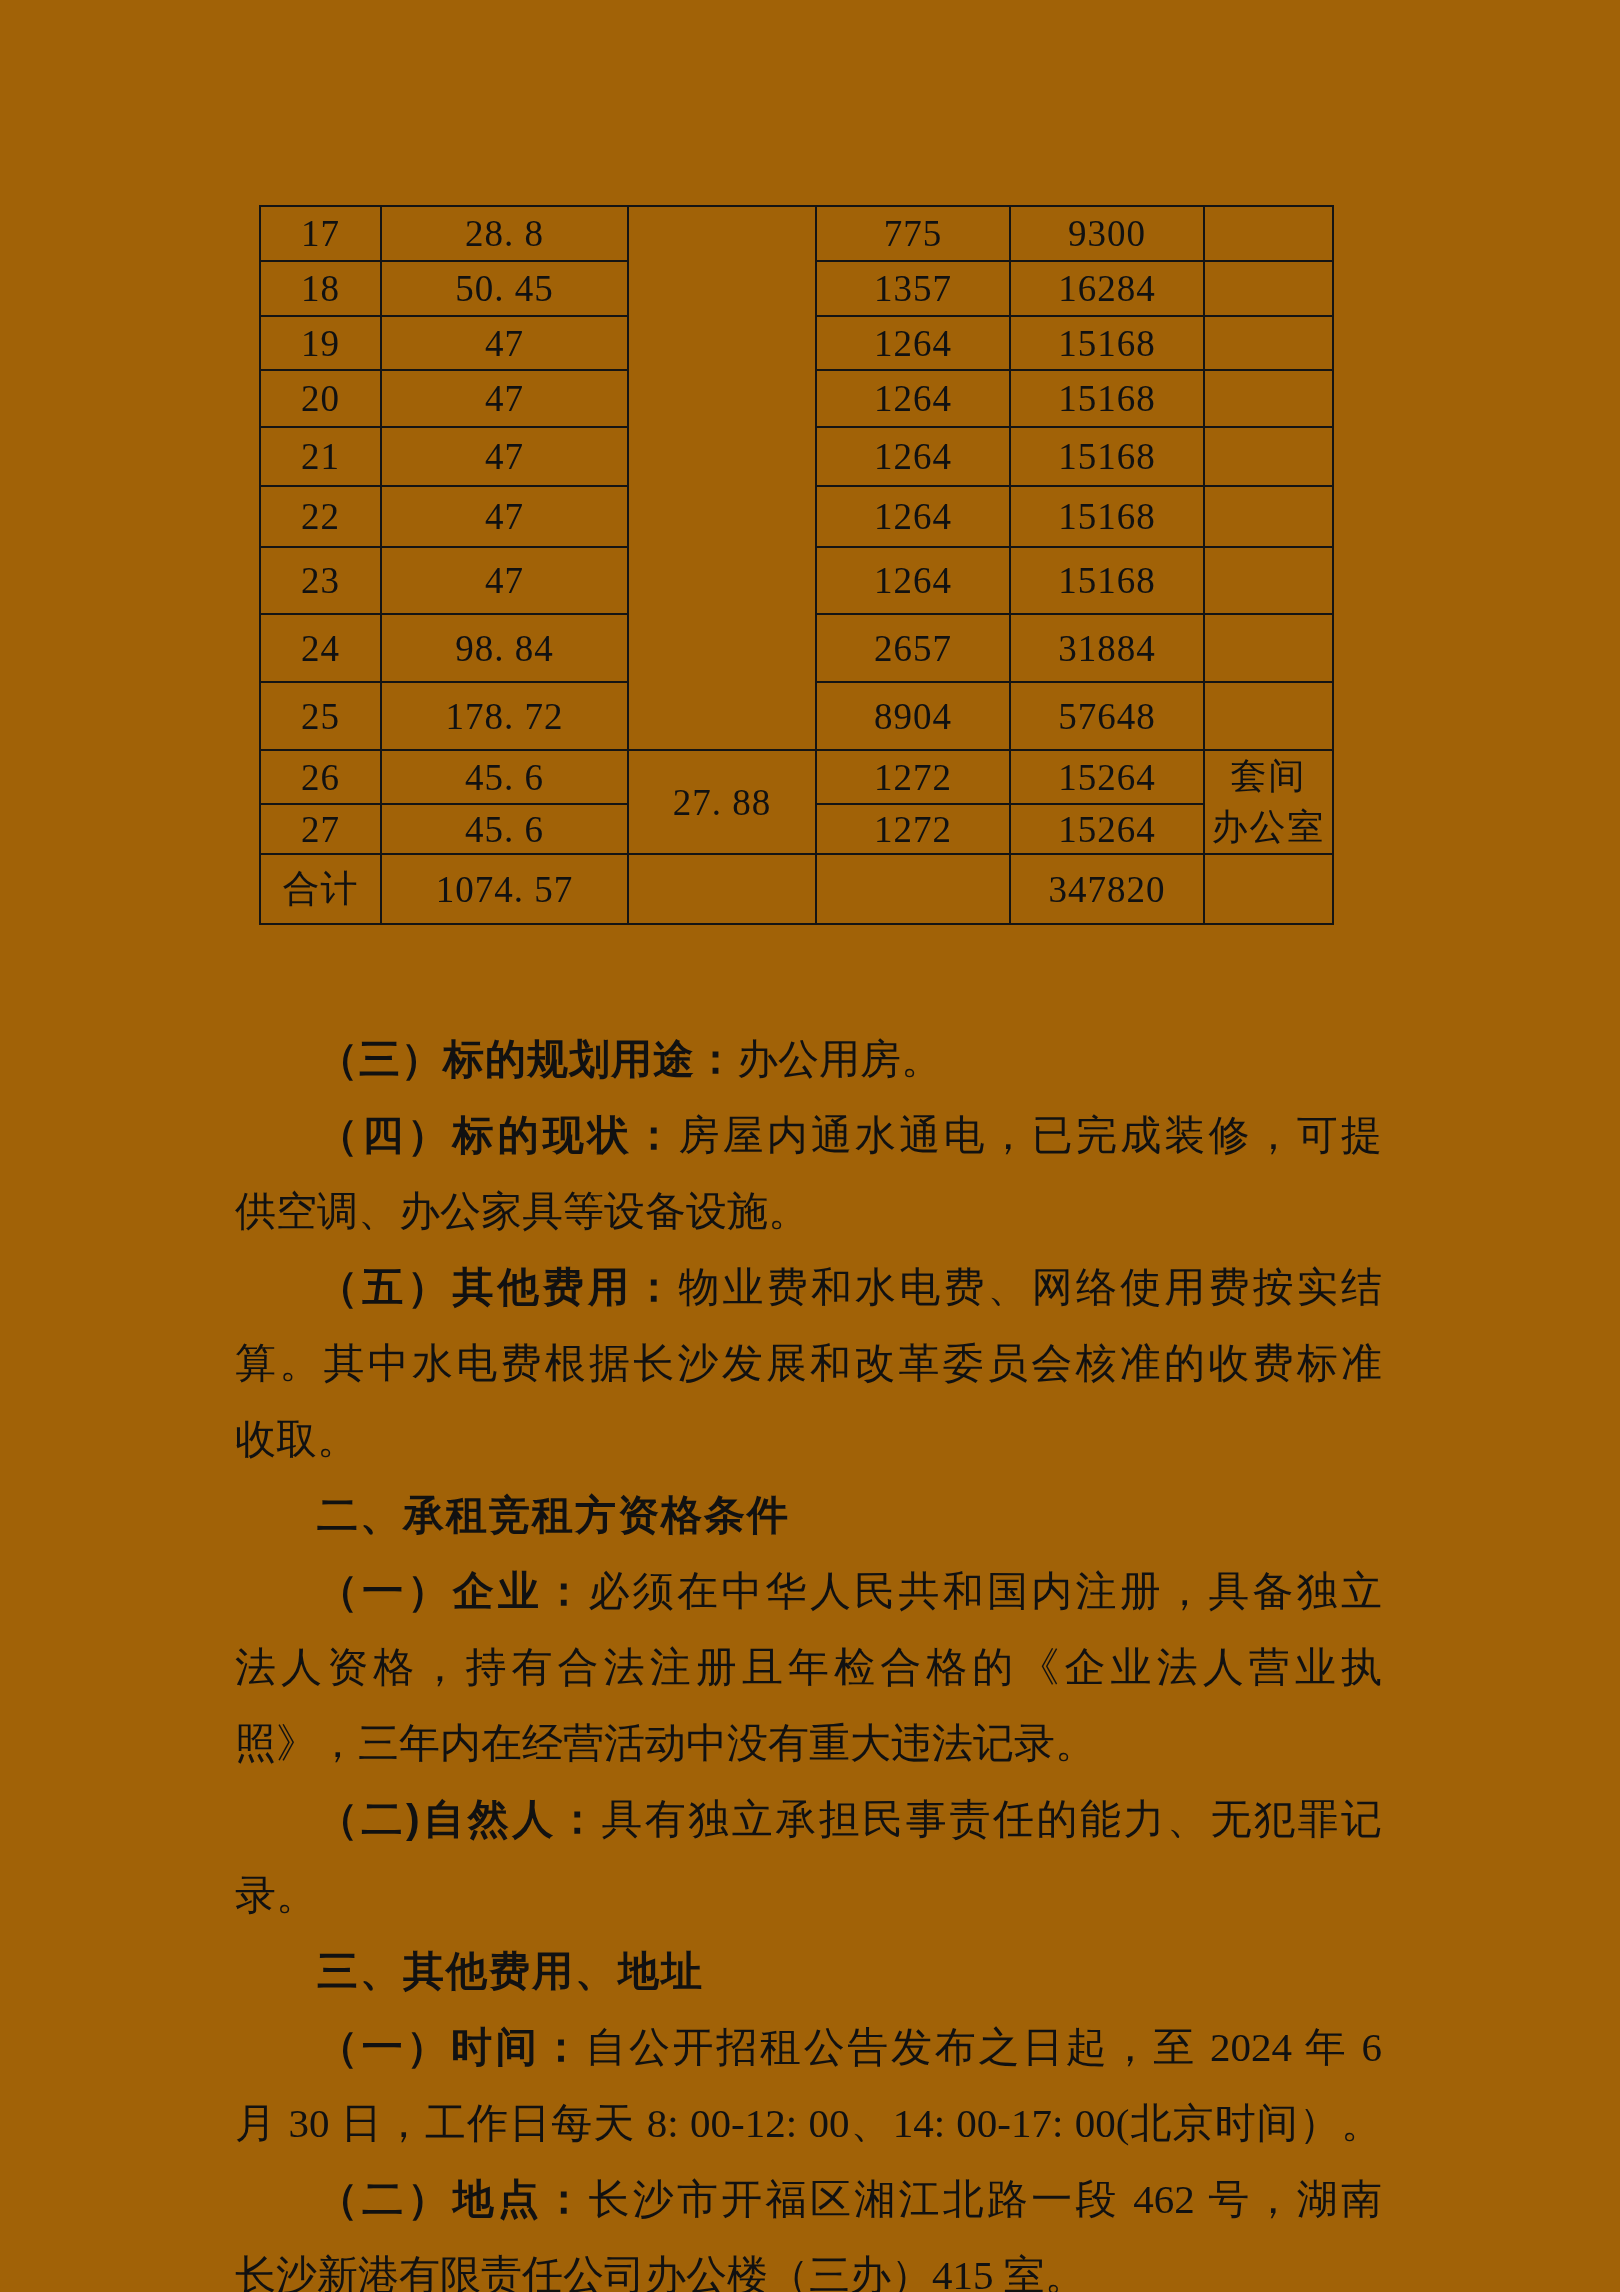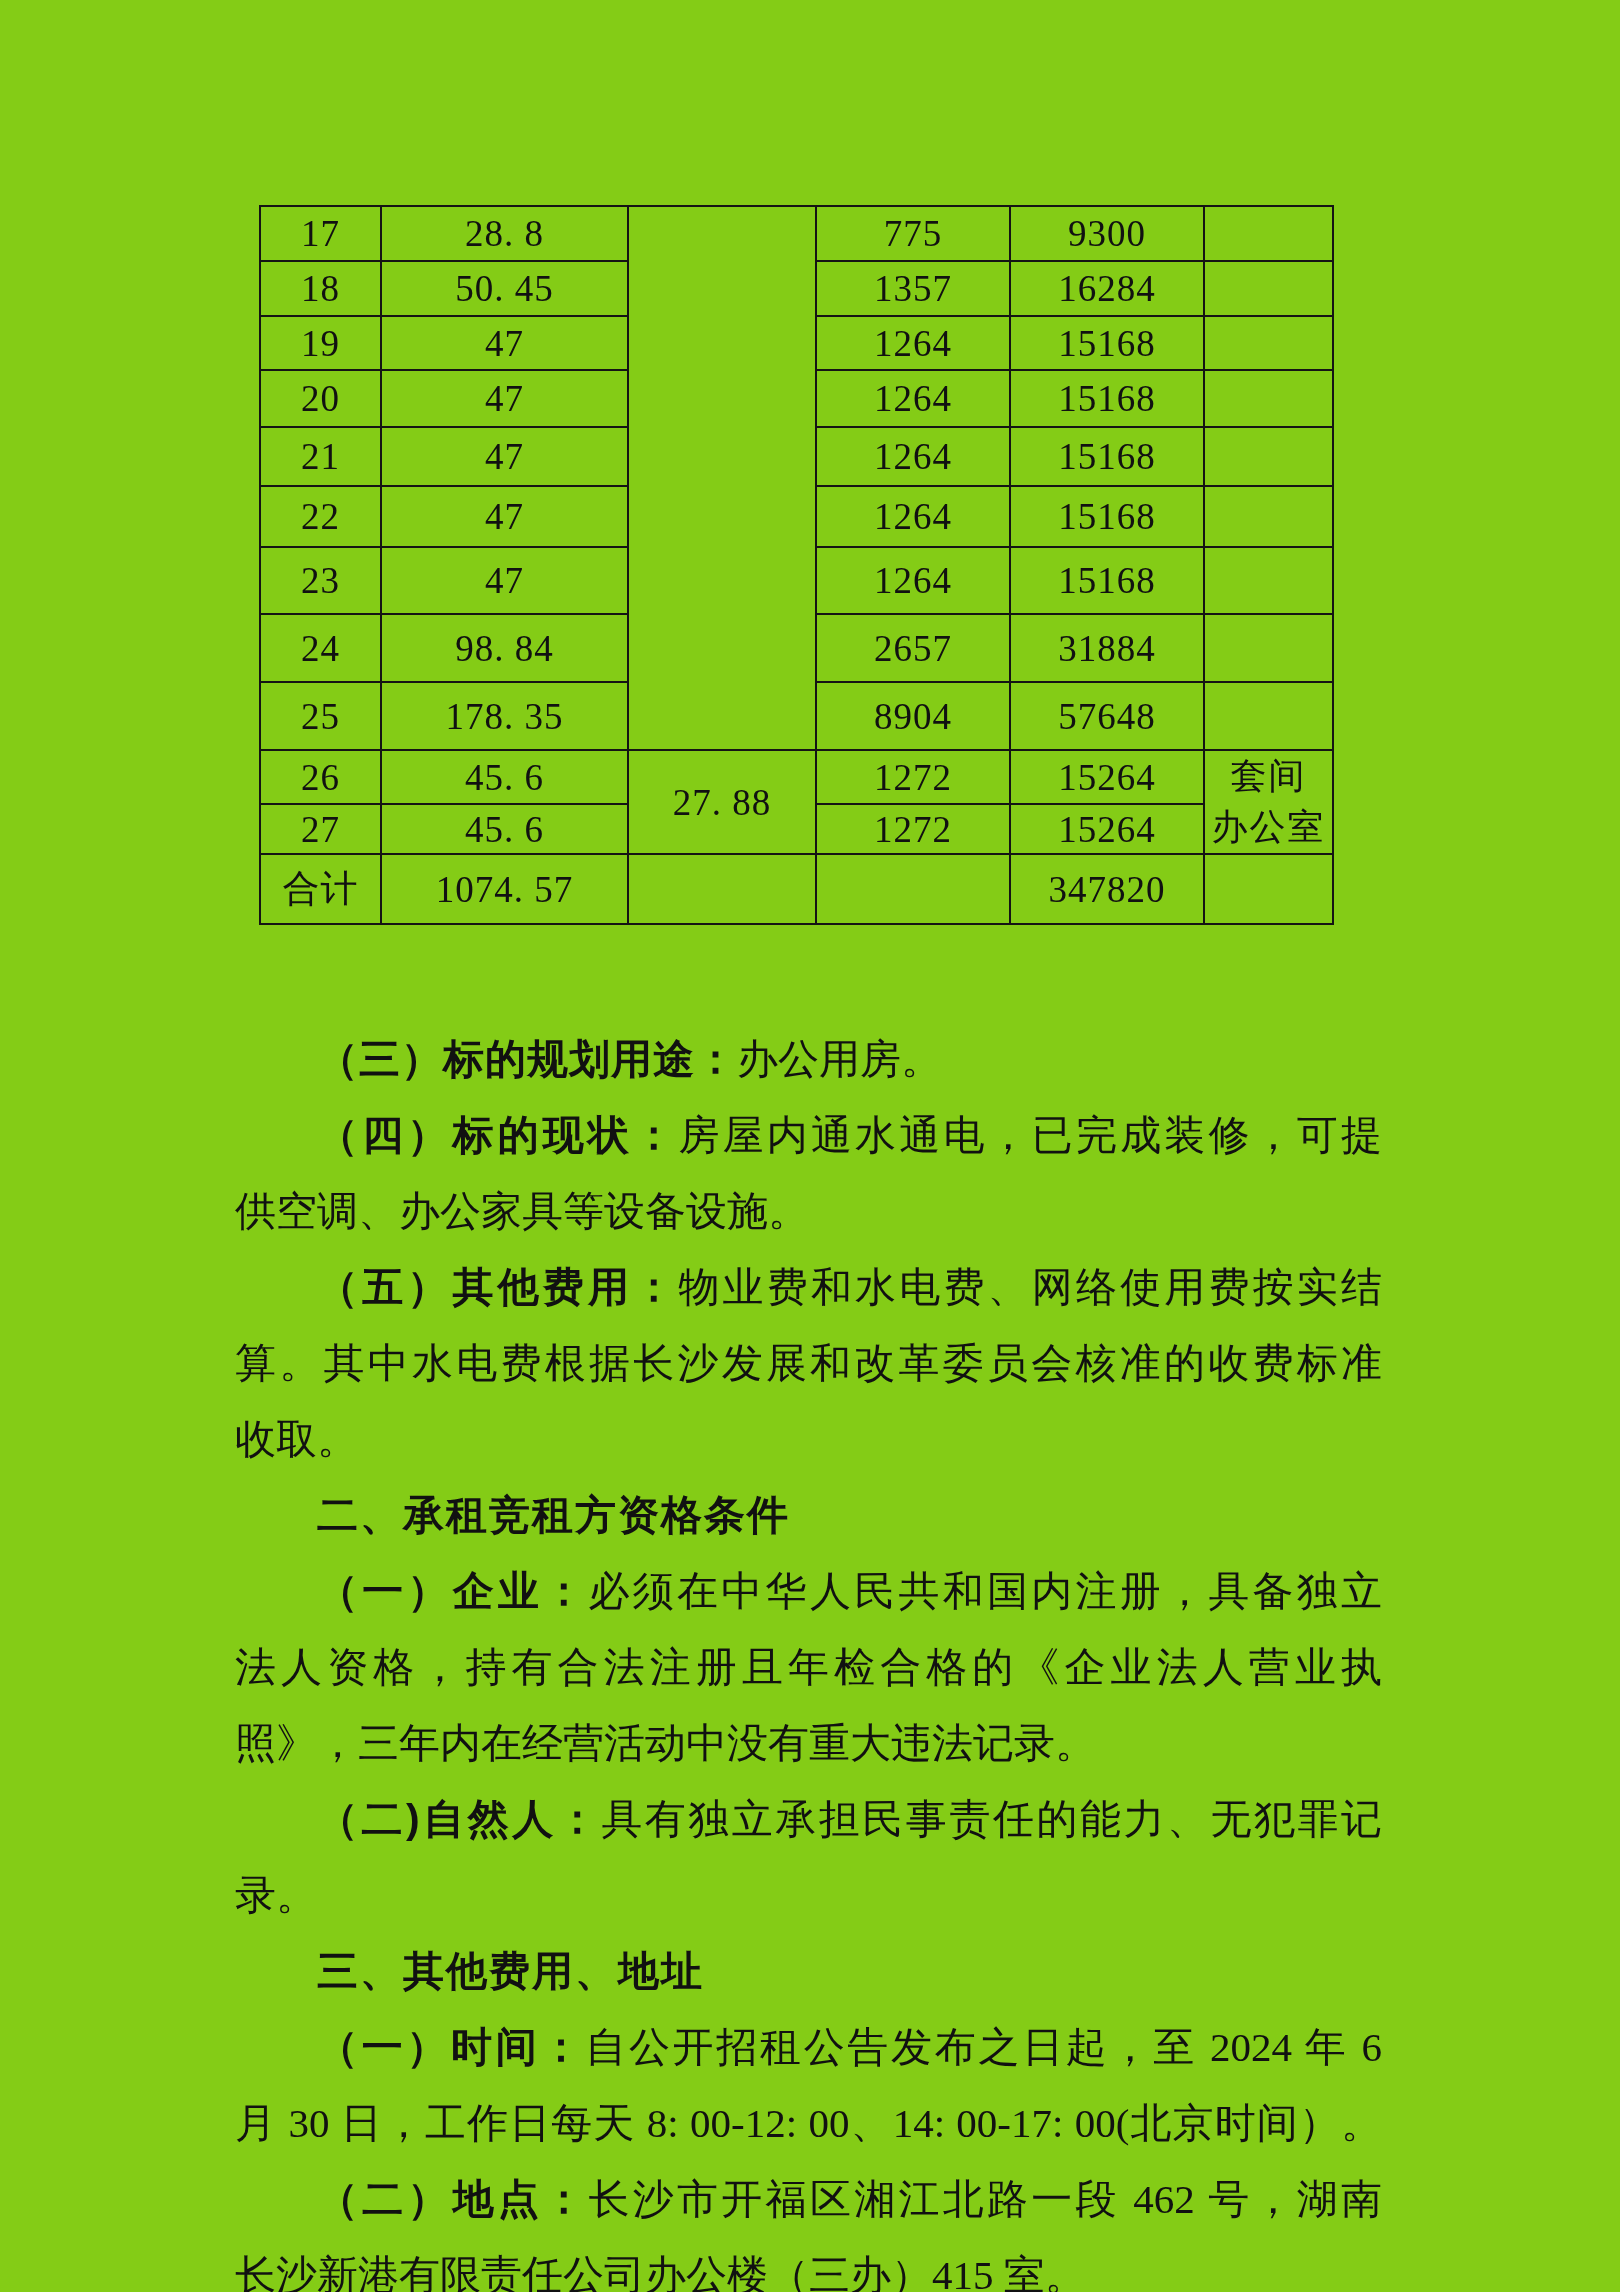--- a/index.html
+++ b/index.html
@@ -1,19 +1,19 @@
 <!DOCTYPE html>
 <html><head>
 <meta charset="utf-8">
 <style>
   html,body{margin:0;padding:0;background:#e8e8e8;}
   .page{
     position:relative;
     width:1620px;height:2293px;
-    background:#84cc16;
+    background:#a16207;
     font-family:"Liberation Serif","DejaVu Serif",serif;
     color:#111;
     overflow:hidden;
   }
   
   .doc-table{
     position:absolute;left:259px;top:205px;
     border-collapse:collapse;table-layout:fixed;
     width:1073px;
     font-size:37px;
@@ -110,21 +110,21 @@
       </tr>
       <tr style="height:68px">
         <td>24</td>
         <td>98. 84</td>
         <td>2657</td>
         <td>31884</td>
         <td></td>
       </tr>
       <tr style="height:68px">
         <td>25</td>
-        <td>178. 35</td>
+        <td>178. 72</td>
         <td>8904</td>
         <td>57648</td>
         <td></td>
       </tr>
       <tr style="height:52px">
         <td>26</td>
         <td>45. 6</td>
         <td rowspan="2">27. 88</td>
         <td>1272</td>
         <td>15264</td>

